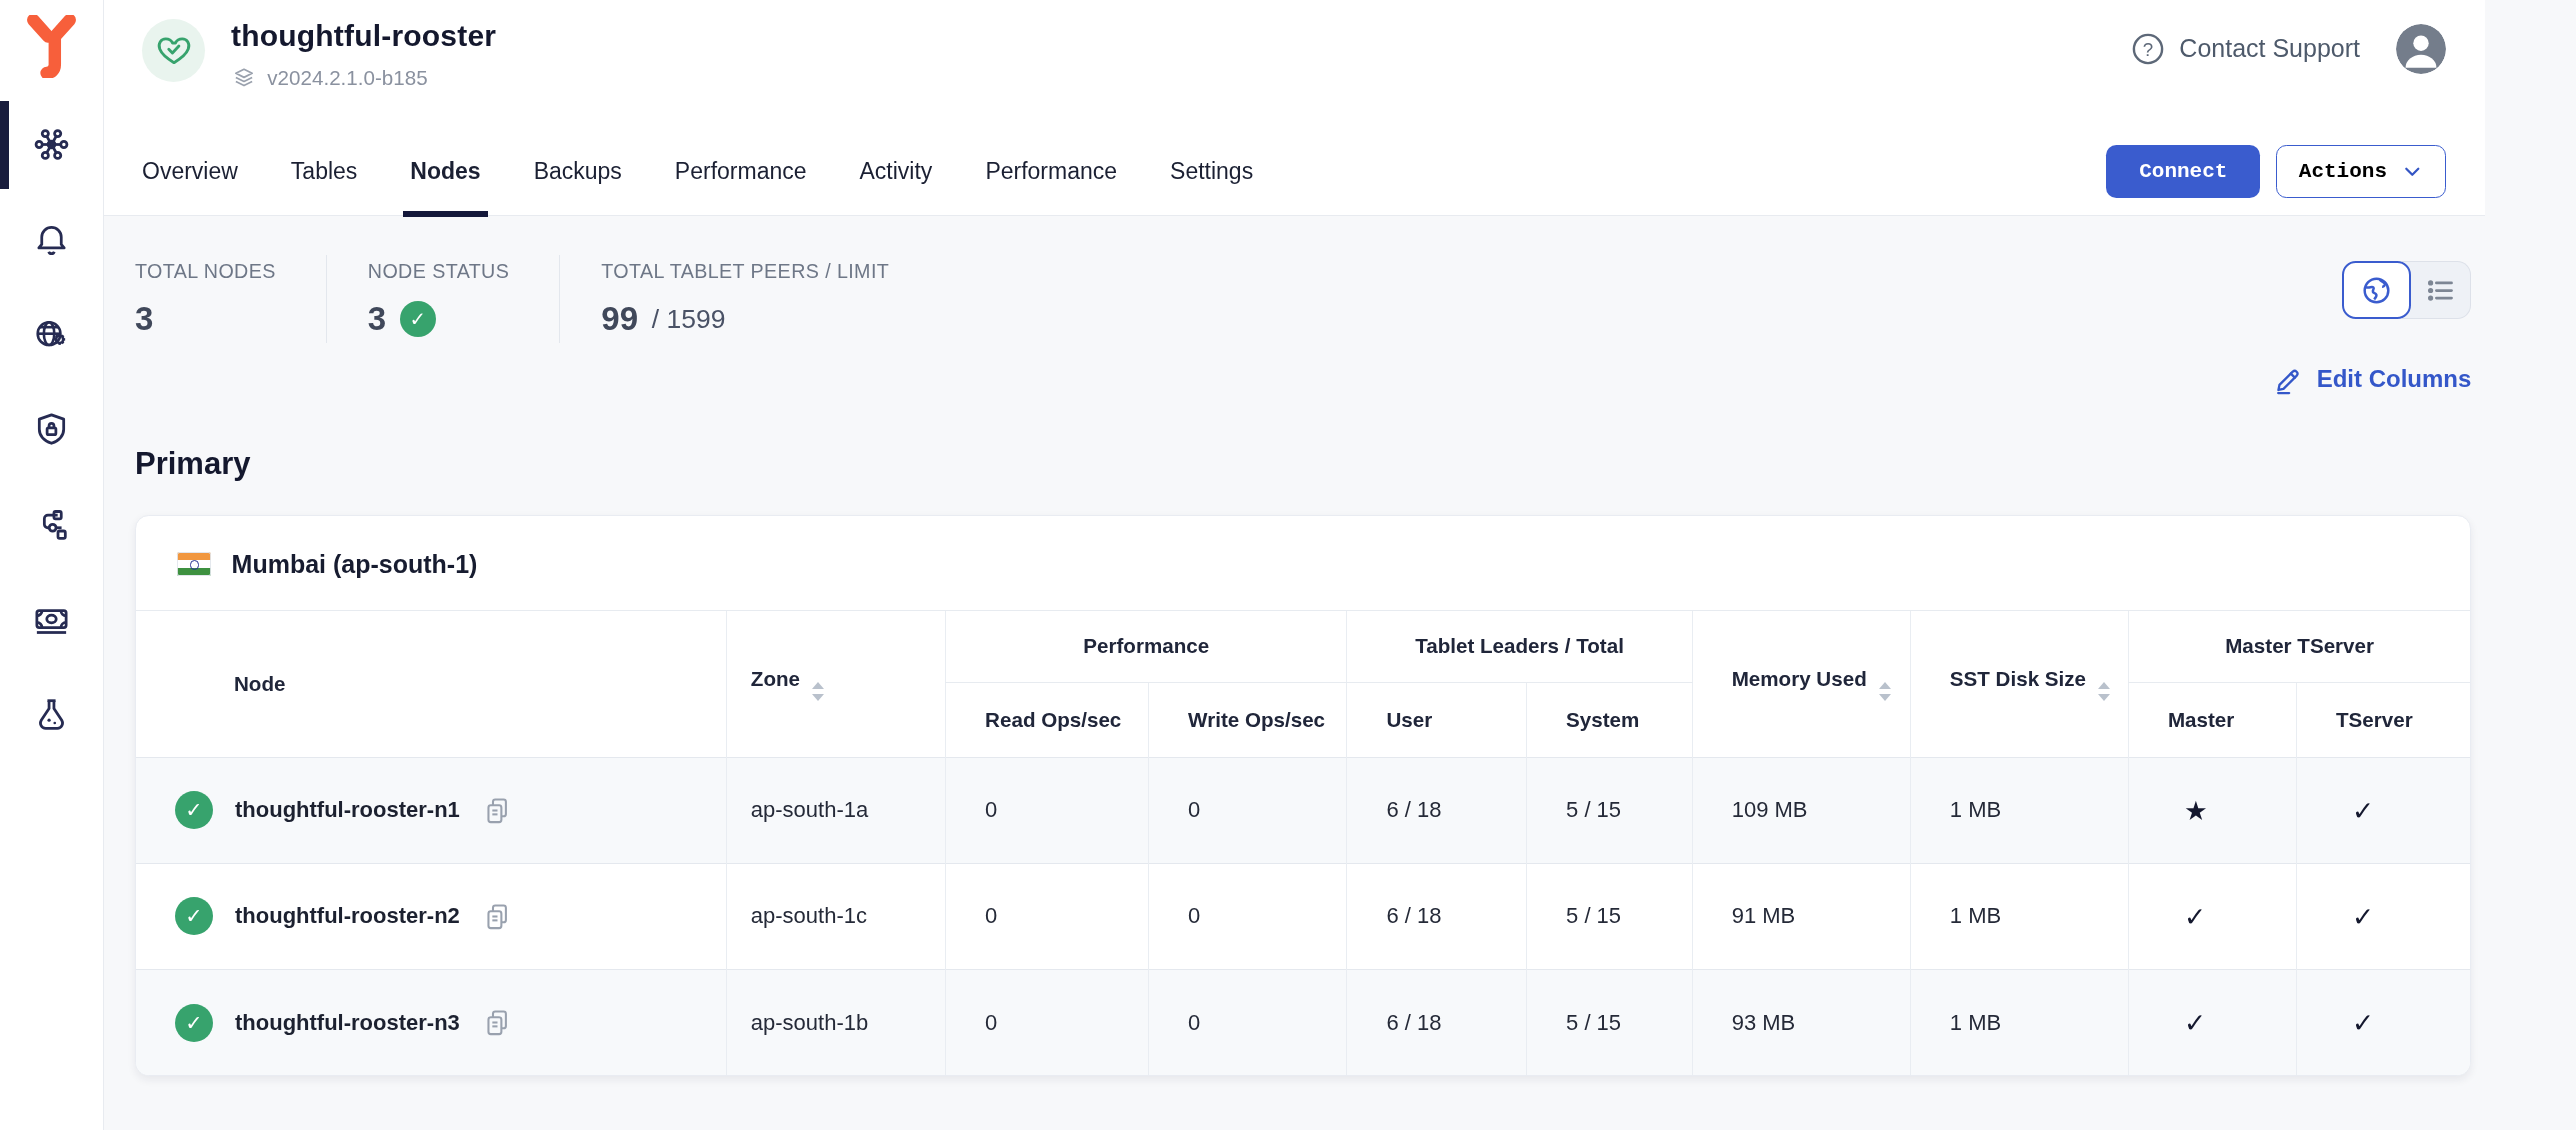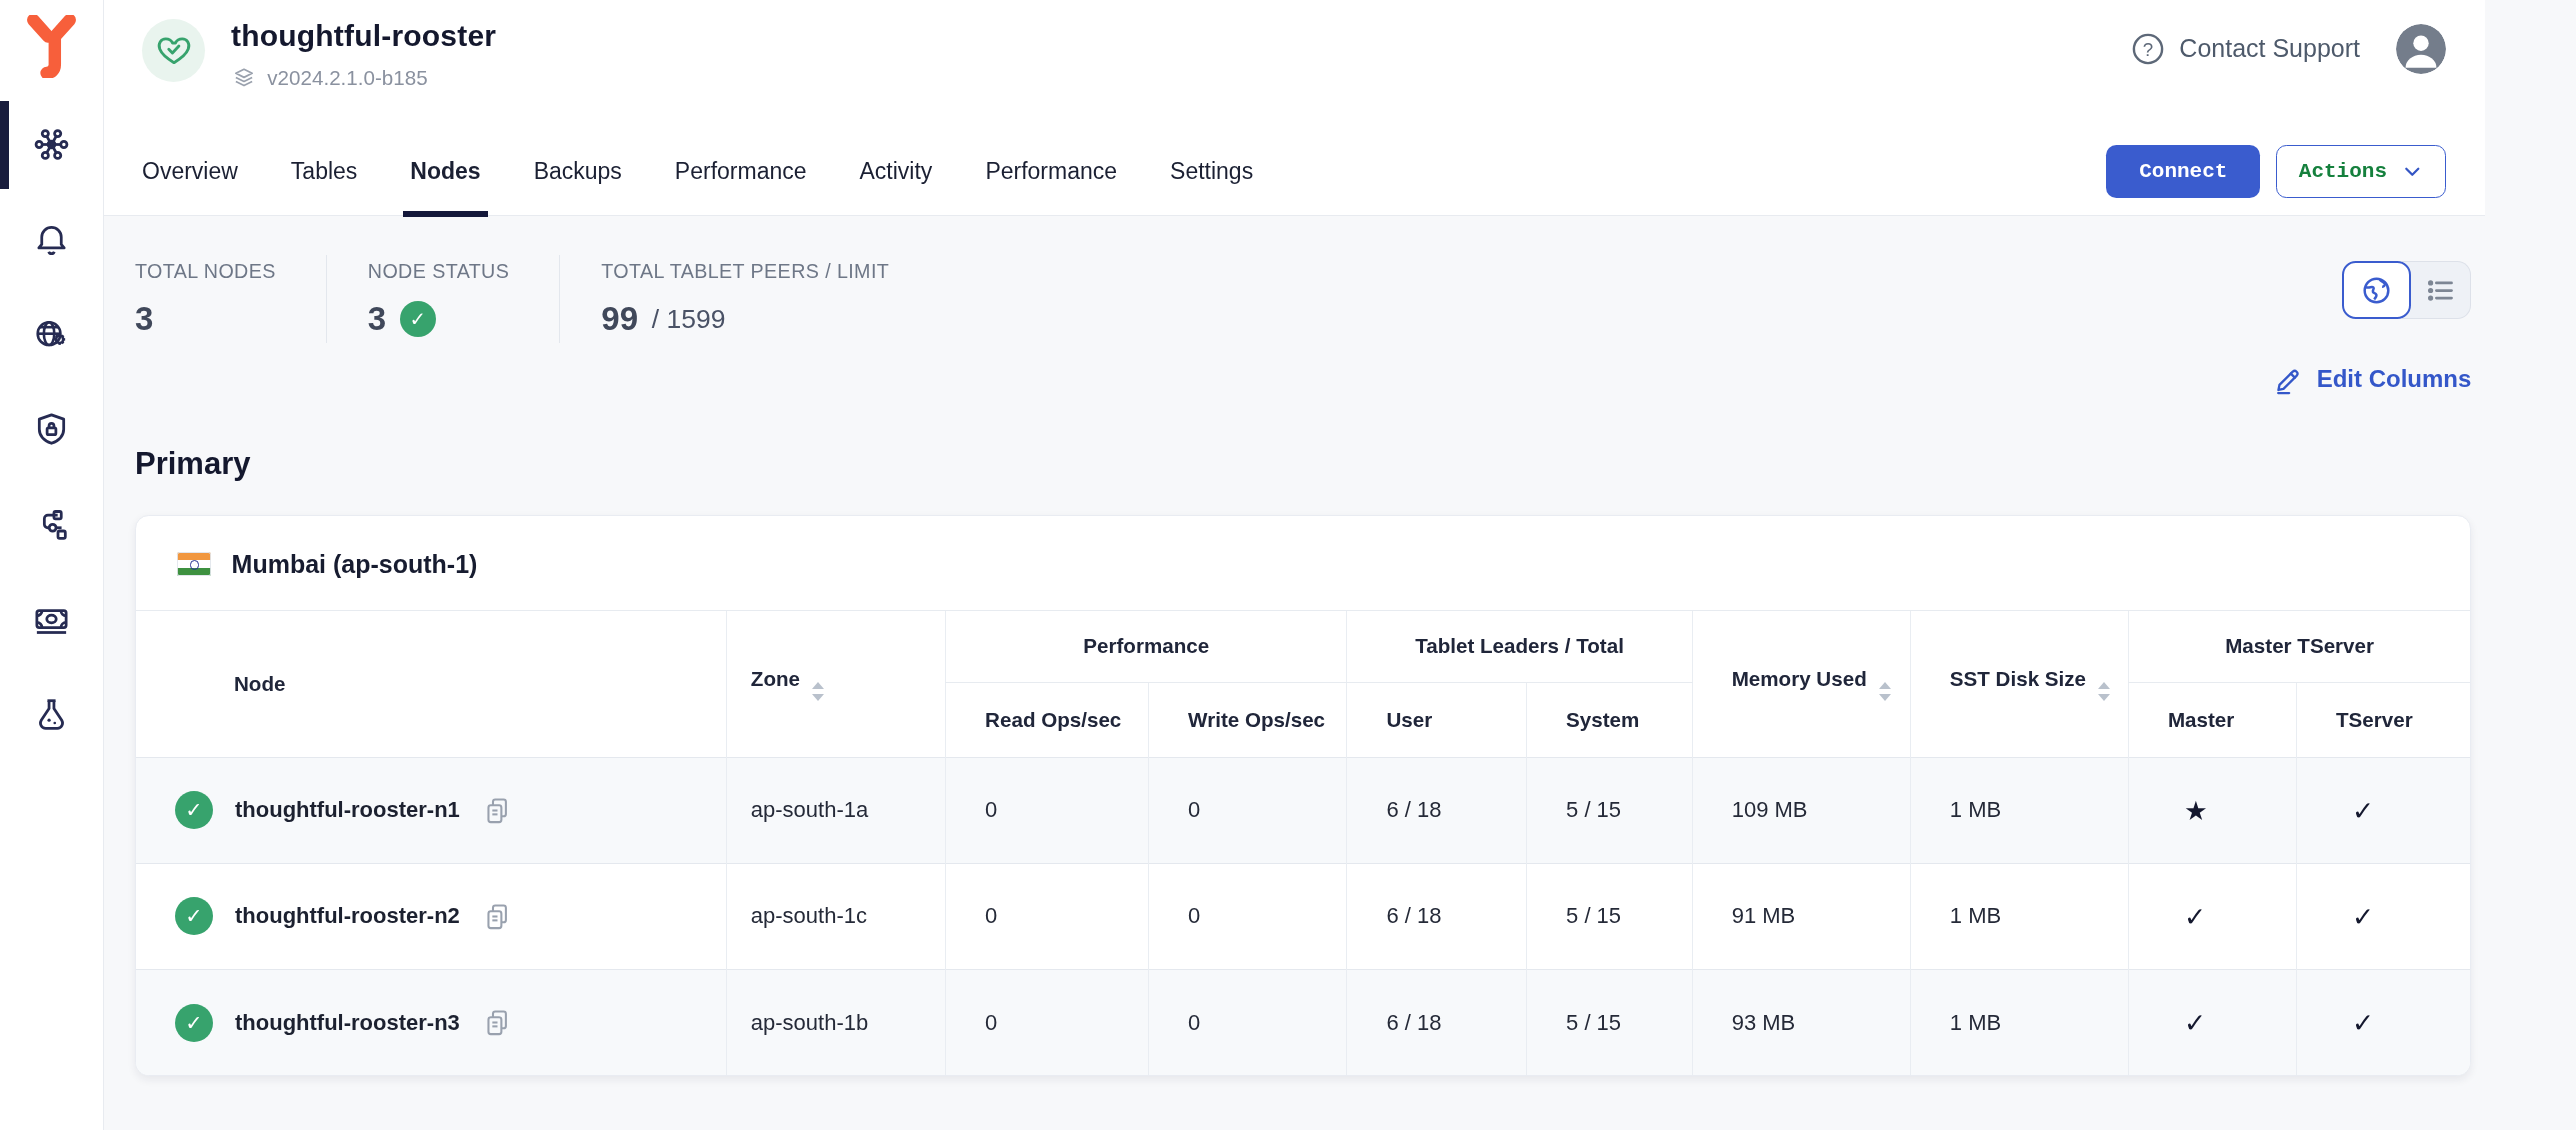--- a/index.html
+++ b/index.html
@@ -33,21 +33,21 @@
   .avatar { width:50px; height:50px; border-radius:50%; overflow:hidden; display:block; cursor:pointer; }
 
   
   .tabsbar { background:#fff; display:flex; align-items:center; padding:0 39px 0 38px; height:89px; border-bottom:1.7px solid #e8ebf0; }
   .tab { font-size:23px; color:#1b2033; font-weight:500; margin-right:53px; height:89px; line-height:89px; position:relative; cursor:pointer; white-space:nowrap; }
   .tab.active { font-weight:600; }
   .tab.active::after { content:""; position:absolute; left:-6.9px; right:-6.9px; bottom:-1.7px; height:6px; background:#14183a; }
   .tab-actions { margin-left:auto; display:flex; align-items:center; gap:15.4px; }
   .btn { height:53px; border-radius:10.3px; font-size:21px; font-weight:600; display:flex; align-items:center; cursor:pointer; font-family:Liberation Mono, monospace; }
   .btn-connect { background:#3a5cce; color:#fff; border:none; padding:0 33px; }
-  .btn-actions { background:#fff; color:#15803d; border:1.7px solid #3a5cce; padding:0 22px; gap:15.4px; font-weight:700; }
+  .btn-actions { background:#fff; color:#000000; border:1.7px solid #3a5cce; padding:0 22px; gap:15.4px; font-weight:700; }
   .btn-actions svg { width:20.6px; height:20.6px; }
 
   
   .content { flex:1; padding:0 13.7px 0 31px; position:relative; }
 
   .stats-row { display:flex; margin-top:39px; }
   .stat { padding:5.1px 50px 5.1px 0; }
   .stat + .stat { border-left:1.7px solid #e3e7ed; padding-left:41px;text-align:right; }
   .stat-label { font-size:19.7px; color:#6e7787; font-weight:500; letter-spacing:0.4px; }
   .stat-value { margin-top:17px; font-size:33px; font-weight:700; color:#40485a; display:flex; align-items:center; gap:13.7px; }

